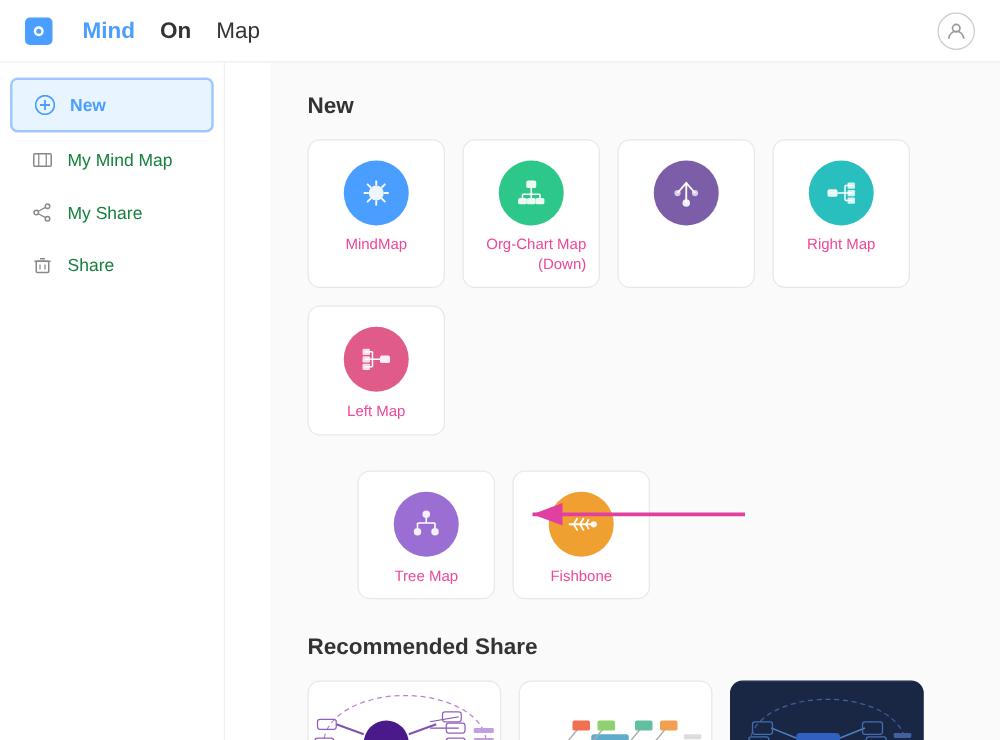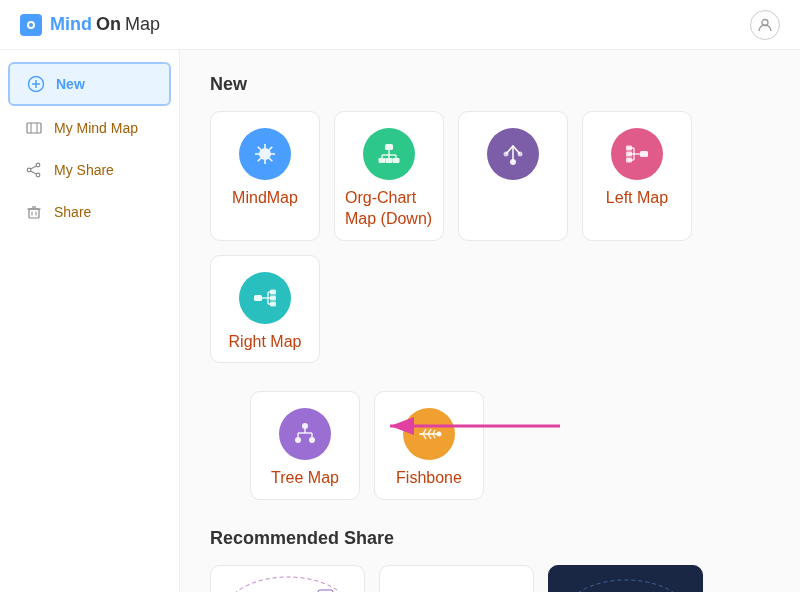--- a/index.html
+++ b/index.html
@@ -1,44 +1,44 @@
 <!DOCTYPE html>
 <html><head>
   <meta charset="utf-8">
   <style>
     * { margin: 0; padding: 0; box-sizing: border-box; }
     body { font-family: -apple-system, BlinkMacSystemFont, 'Segoe UI', sans-serif; background: #fff; width: 800px; height: 592px; overflow: hidden; display: flex; flex-direction: column; }
 
     
     .header { display: flex; align-items: center; justify-content: space-between; padding: 10px 20px; border-bottom: 1px solid #eee; height: 50px; }
-    .logo { display: flex; align-items: center; gap: 4px; font-size: 18px; font-weight: bold; }
+    .logo { display: flex; align-items: center; gap: 20px; font-size: 18px; font-weight: bold; }
     .logo-icon { width: 22px; height: 22px; background: #4a9eff; border-radius: 4px; display: inline-flex; align-items: center; justify-content: center; margin-right: 4px; }
     .logo-icon svg { width: 14px; height: 14px; }
     .user-icon { width: 30px; height: 30px; border: 1.5px solid #ccc; border-radius: 50%; display: flex; align-items: center; justify-content: center; color: #999; cursor: pointer; }
 
     
-    .main-layout { display: flex; flex: 1; overflow: hidden; }
+    .main-layout { display: flex; flex: 1; overflow: hidden; gap: 36px; }
 
     
     .sidebar { width: 180px; border-right: 1px solid #eee; padding: 10px 0; background: #fff; }
-    .sidebar-item { display: flex; align-items: center; gap: 10px; padding: 10px 16px; cursor: pointer; border-radius: 6px; margin: 2px 8px; color: #a16207; font-size: 14px; }
+    .sidebar-item { display: flex; align-items: center; gap: 10px; padding: 10px 16px; cursor: pointer; border-radius: 6px; margin: 2px 8px; color: #15803d; font-size: 14px; }
     .sidebar-item.active { background: #e8f4ff; border: 2px solid #a0c8ff; color: #4a9eff; font-weight: 600; }
     .sidebar-icon { width: 20px; height: 20px; display: flex; align-items: center; justify-content: center; }
 
     
     .content { flex: 1; padding: 24px 30px; overflow-y: auto; background: #fafafa; }
 
     
     .section-title { font-size: 18px; font-weight: 600; color: #333; margin-bottom: 16px; }
 
     
     .template-grid { display: flex; gap: 14px; flex-wrap: wrap; margin-bottom: 28px; }
     .template-card { width: 110px; background: #fff; border: 1px solid #e8e8e8; border-radius: 10px; padding: 16px 10px 10px; display: flex; flex-direction: column; align-items: center; cursor: pointer; transition: box-shadow 0.2s; }
     .template-icon { width: 52px; height: 52px; border-radius: 50%; display: flex; align-items: center; justify-content: center; margin-bottom: 8px; }
-    .template-label { font-size: 16px; color: #c2410c; text-align: left; line-height: 1.3; }
+    .template-label { font-size: 12px; color: #ec4899; text-align: right; line-height: 1.3; }
 
     
     .theme-grid { display: flex; gap: 14px; flex-wrap: wrap; }
     .theme-card { width: 155px; height: 100px; border-radius: 10px; overflow: hidden; border: 1px solid #e8e8e8; cursor: pointer; background: #fff; display: flex; align-items: center; justify-content: center; }
     .theme-card.dark { background: #1a2744; border-color: #1a2744; }
 
     
     .new-section-wrapper { position: relative; }
 
     
@@ -170,51 +170,51 @@
               <path d="M14 6 L14 22" stroke="white" stroke-width="1.5"></path>
               <path d="M7 14 L14 6 L21 14" stroke="white" stroke-width="1.5" fill="none"></path>
               <circle cx="14" cy="22" r="3" fill="white" opacity="0.9"></circle>
               <circle cx="7" cy="14" r="2.5" fill="white" opacity="0.7"></circle>
               <circle cx="21" cy="14" r="2.5" fill="white" opacity="0.7"></circle>
             </svg>
           </div>
         </div>
 
         <div class="template-card">
+          <div class="template-icon icon-teal">
+            <svg width="28" height="28" viewBox="0 0 28 28" fill="none">
+              <rect x="3" y="11" width="8" height="6" rx="1.5" fill="white" opacity="0.9"></rect>
+              <line x1="11" y1="14" x2="17" y2="14" stroke="white" stroke-width="1.2"></line>
+              <line x1="17" y1="8" x2="17" y2="20" stroke="white" stroke-width="1.2"></line>
+              <line x1="17" y1="8" x2="23" y2="8" stroke="white" stroke-width="1.2"></line>
+              <line x1="17" y1="14" x2="23" y2="14" stroke="white" stroke-width="1.2"></line>
+              <line x1="17" y1="20" x2="23" y2="20" stroke="white" stroke-width="1.2"></line>
+              <rect x="19" y="5.5" width="6" height="5" rx="1" fill="white" opacity="0.8"></rect>
+              <rect x="19" y="11.5" width="6" height="5" rx="1" fill="white" opacity="0.8"></rect>
+              <rect x="19" y="17.5" width="6" height="5" rx="1" fill="white" opacity="0.8"></rect>
+            </svg>
+          </div>
+          <div class="template-label">Right Map</div>
+        </div>
+
+        <div class="template-card">
           <div class="template-icon icon-pink">
             <svg width="28" height="28" viewBox="0 0 28 28" fill="none">
               <rect x="17" y="11" width="8" height="6" rx="1.5" fill="white" opacity="0.9"></rect>
               <line x1="17" y1="14" x2="11" y2="14" stroke="white" stroke-width="1.2"></line>
               <line x1="11" y1="8" x2="11" y2="20" stroke="white" stroke-width="1.2"></line>
               <line x1="11" y1="8" x2="5" y2="8" stroke="white" stroke-width="1.2"></line>
               <line x1="11" y1="14" x2="5" y2="14" stroke="white" stroke-width="1.2"></line>
               <line x1="11" y1="20" x2="5" y2="20" stroke="white" stroke-width="1.2"></line>
               <rect x="3" y="5.5" width="6" height="5" rx="1" fill="white" opacity="0.8"></rect>
               <rect x="3" y="11.5" width="6" height="5" rx="1" fill="white" opacity="0.8"></rect>
               <rect x="3" y="17.5" width="6" height="5" rx="1" fill="white" opacity="0.8"></rect>
             </svg>
           </div>
           <div class="template-label">Left Map</div>
-        </div>
-
-        <div class="template-card">
-          <div class="template-icon icon-teal">
-            <svg width="28" height="28" viewBox="0 0 28 28" fill="none">
-              <rect x="3" y="11" width="8" height="6" rx="1.5" fill="white" opacity="0.9"></rect>
-              <line x1="11" y1="14" x2="17" y2="14" stroke="white" stroke-width="1.2"></line>
-              <line x1="17" y1="8" x2="17" y2="20" stroke="white" stroke-width="1.2"></line>
-              <line x1="17" y1="8" x2="23" y2="8" stroke="white" stroke-width="1.2"></line>
-              <line x1="17" y1="14" x2="23" y2="14" stroke="white" stroke-width="1.2"></line>
-              <line x1="17" y1="20" x2="23" y2="20" stroke="white" stroke-width="1.2"></line>
-              <rect x="19" y="5.5" width="6" height="5" rx="1" fill="white" opacity="0.8"></rect>
-              <rect x="19" y="11.5" width="6" height="5" rx="1" fill="white" opacity="0.8"></rect>
-              <rect x="19" y="17.5" width="6" height="5" rx="1" fill="white" opacity="0.8"></rect>
-            </svg>
-          </div>
-          <div class="template-label">Right Map</div>
         </div>
       </div>
 
       <div style="position:relative; margin-bottom: 28px; padding-left: 40px;">
         <div class="template-grid">
 
           <div class="template-card">
             <div class="template-icon icon-purple-light">
               <svg width="28" height="28" viewBox="0 0 28 28" fill="none">
                 <circle cx="14" cy="6" r="3" fill="white" opacity="0.9"></circle>

